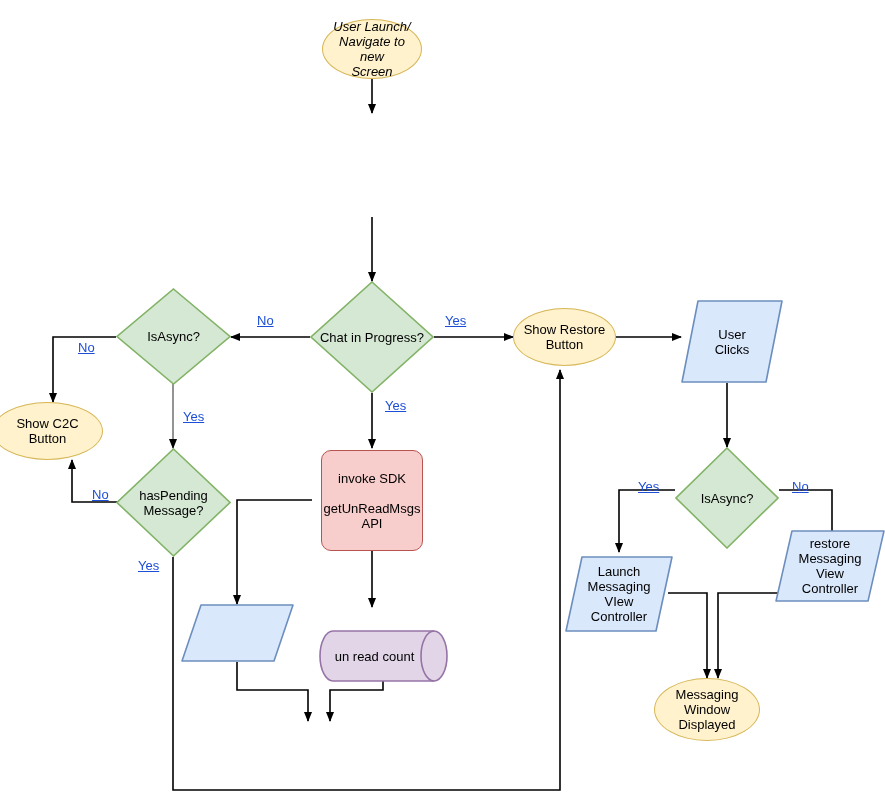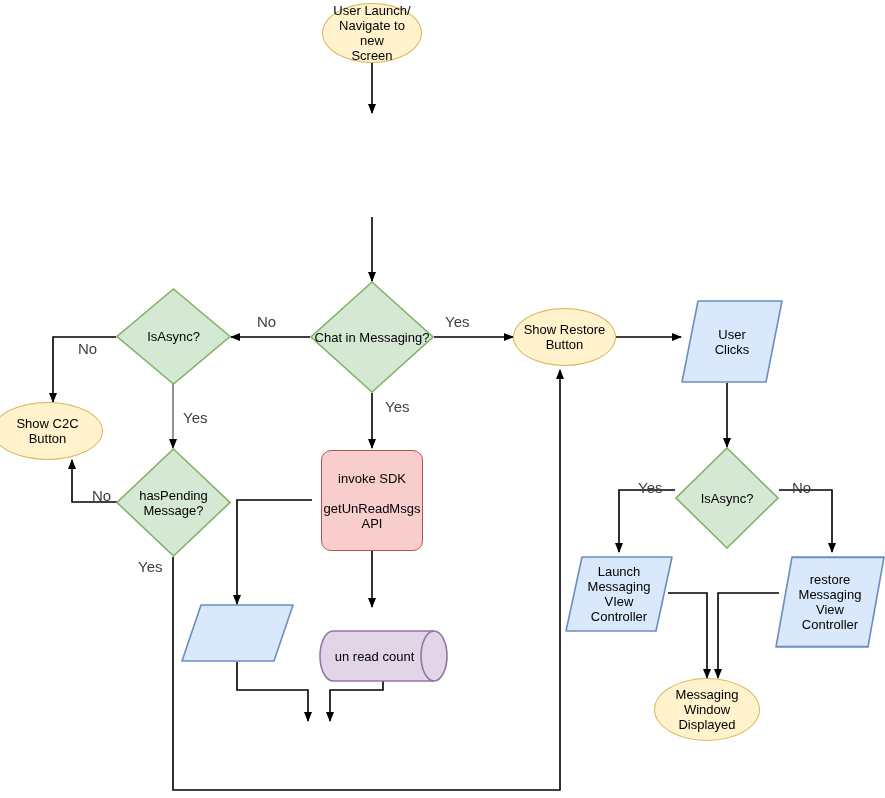--- a/index.html
+++ b/index.html
@@ -14,21 +14,21 @@
   .rounded{border-radius:10px;}
   .diamond{background:transparent;border:none;}
   .diamond .dshape{position:absolute;left:0;top:0;width:100%;height:100%;}
   .diamond .dlabel{position:relative;z-index:2;}
   .para{background:transparent;border:none;}
   .para .pshape{position:absolute;left:0;top:0;width:100%;height:100%;}
   .para .plabel{position:relative;z-index:2;}
   .cyl{background:transparent;border:none;margin-top:23px;}
   .cyl .cshape{position:absolute;left:0;top:0;width:100%;height:100%;}
   .cyl .clabel{position:relative;z-index:2;}
-  .elabel{position:absolute;font-size:15px;color:#404040;background:transparent;white-space:nowrap;}
+  .elabel{position:absolute;font-size:13px;color:#1d4ed8;background:transparent;white-space:nowrap;text-decoration:underline;}
 </style>
 </head>
 <body>
 
 <div id="canvas">
 
   <svg id="edges" viewBox="0 0 885 798">
     <defs>
       <marker id="ah" markerWidth="10" markerHeight="8" refX="9" refY="4" orient="auto" markerUnits="userSpaceOnUse">
         <path d="M0,0 L10,4 L0,8 z" fill="#000000"></path>
@@ -69,32 +69,32 @@
       <path d="M675,490 L619,490 L619,552"></path>
 
       <path d="M779,490 L832,490 L832,552"></path>
 
       <path d="M668,593 L707,593 L707,678"></path>
 
       <path d="M779,593 L718,593 L718,678"></path>
     </g>
   </svg>
 
-  <div class="node ellipse yellow" style="left:322px;top:3px;width:100px;height:60px;">
+  <div class="node ellipse yellow" style="left:322px;top:19px;width:100px;height:60px;font-style:italic;">
     <span>User Launch/
 Navigate to new
 Screen</span>
   </div>
 
 
   <div class="node diamond" style="left:310px;top:281px;width:124px;height:112px;">
     <svg class="dshape" viewBox="0 0 124 112" preserveAspectRatio="none">
       <polygon points="62,1 123,56 62,111 1,56" fill="#d5e8d4" stroke="#82b366" stroke-width="1.6"></polygon>
     </svg>
-    <span class="dlabel">Chat in Messaging?</span>
+    <span class="dlabel">Chat in Progress?</span>
   </div>
 
   <div class="node diamond" style="left:116px;top:288px;width:115px;height:97px;">
     <svg class="dshape" viewBox="0 0 115 97" preserveAspectRatio="none">
       <polygon points="57.5,1 114,48.5 57.5,96 1,48.5" fill="#d5e8d4" stroke="#82b366" stroke-width="1.6"></polygon>
     </svg>
     <span class="dlabel">IsAsync?</span>
   </div>
 
   <div class="node ellipse yellow" style="left:-8px;top:402px;width:111px;height:58px;">
@@ -155,21 +155,21 @@
   <div class="node para" style="left:565px;top:556px;width:108px;height:76px;">
     <svg class="pshape" viewBox="0 0 108 76" preserveAspectRatio="none">
       <polygon points="17,1 107,1 91,75 1,75" fill="#dae8fc" stroke="#6c8ebf" stroke-width="1.6" stroke-linejoin="round"></polygon>
     </svg>
     <span class="plabel">Launch
 Messaging
 VIew
 Controller</span>
   </div>
 
-  <div class="node para" style="left:775px;top:556px;width:110px;height:92px;">
+  <div class="node para" style="left:775px;top:530px;width:110px;height:72px;">
     <svg class="pshape" viewBox="0 0 110 76" preserveAspectRatio="none">
       <polygon points="17,1 109,1 93,75 1,75" fill="#dae8fc" stroke="#6c8ebf" stroke-width="1.6" stroke-linejoin="round"></polygon>
     </svg>
     <span class="plabel">restore
 Messaging
 View
 Controller</span>
   </div>
 
   <div class="node ellipse yellow" style="left:654px;top:678px;width:106px;height:63px;">

